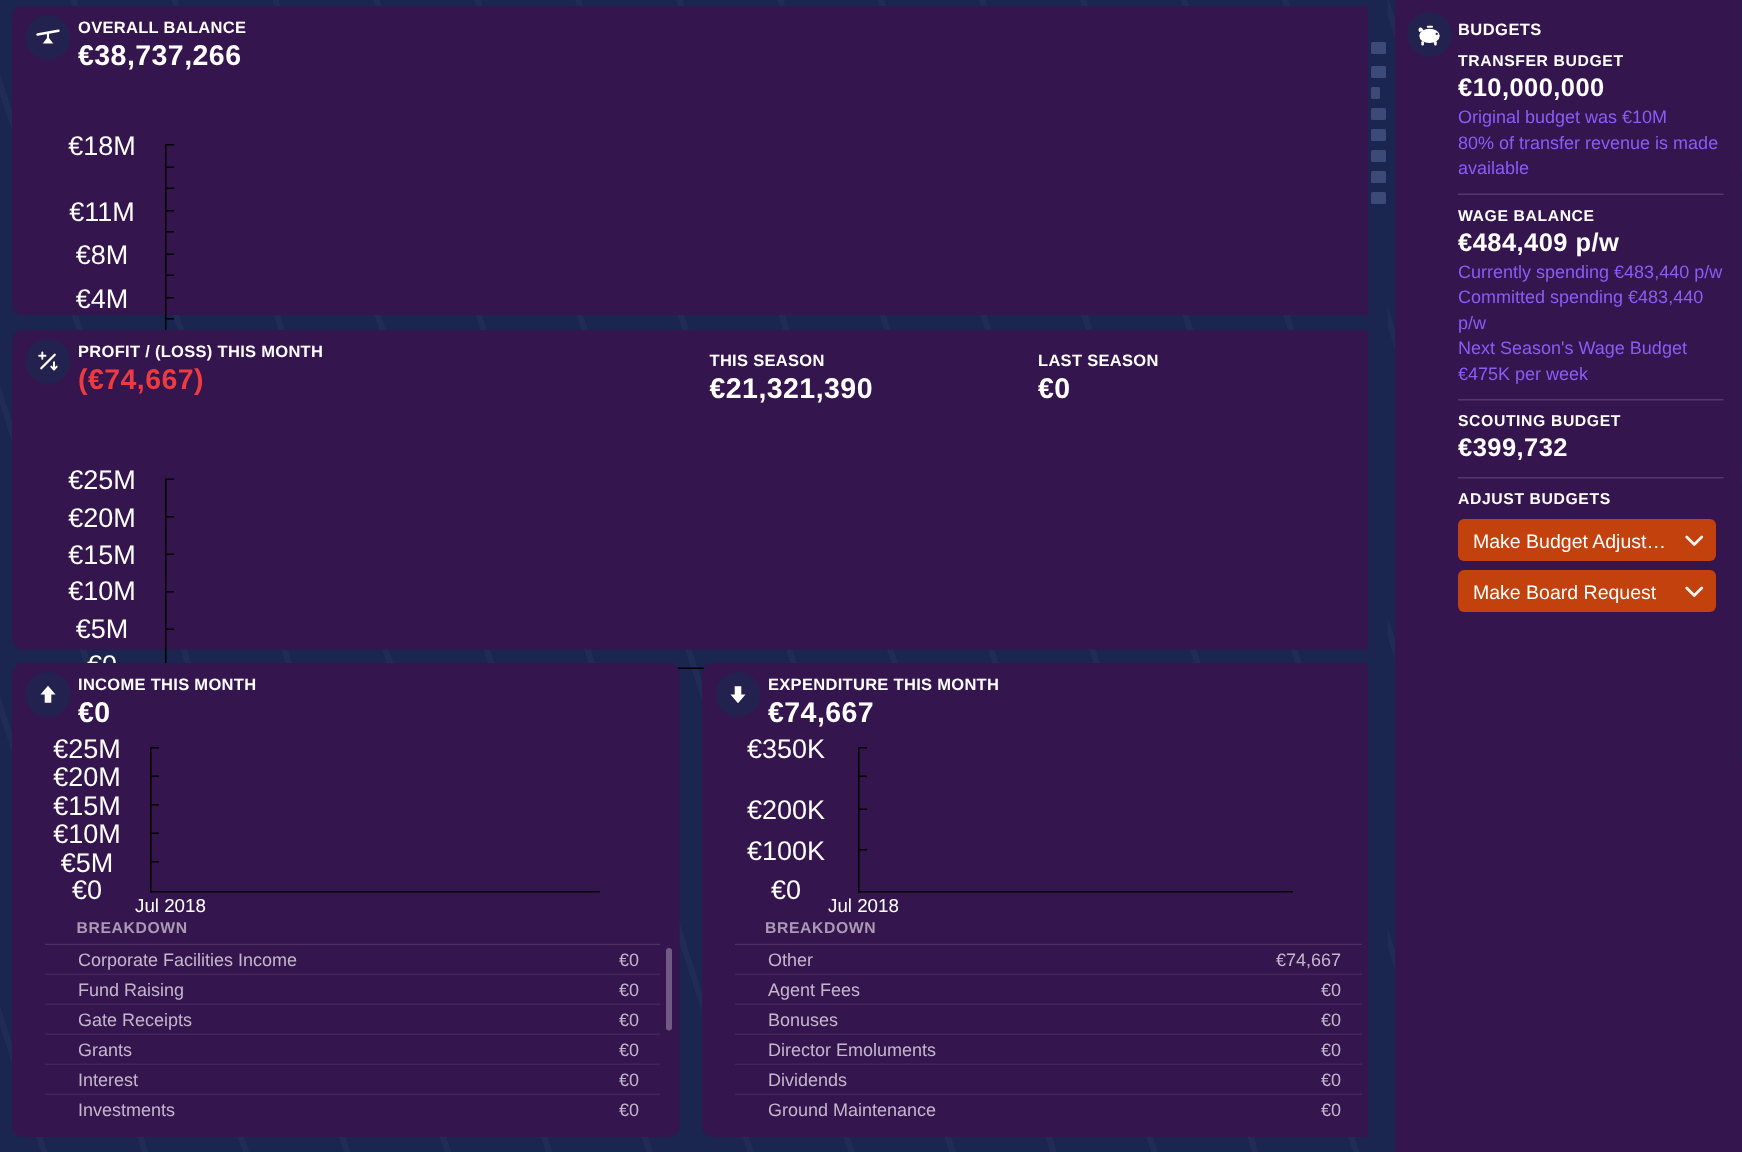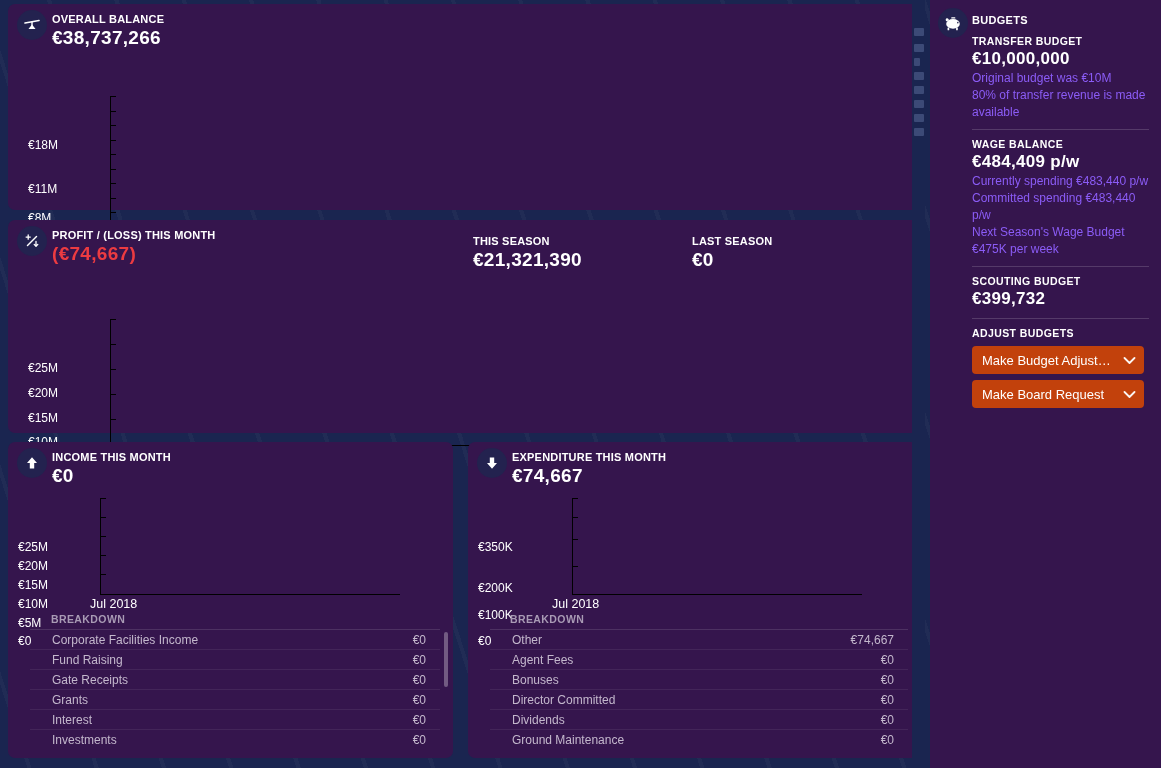--- a/index.html
+++ b/index.html
@@ -84,26 +84,25 @@
     color: #ffffff;
   }
   .panel-value.negative { color: #ec3b41; }
 
   
   .chart {
     position: relative;
   }
   .y-label {
     position: absolute;
-    font-size: 12px;
-    color: #ffffff;
-    text-align: left;
+    font-size: 18px;
+    color: #ffffff;
+    text-align: center;
     line-height: 14px;
     white-space: nowrap;
-    margin-top: 48px;
   }
   .axis-v {
     position: absolute;
     width: 1px;
     background: #000000;
   }
   .axis-h {
     position: absolute;
     height: 1px;
     background: #000000;
@@ -436,21 +435,21 @@
       </div>
       <div class="brow">
         <span>Agent Fees</span>
         <span class="bval">€0</span>
       </div>
       <div class="brow">
         <span>Bonuses</span>
         <span class="bval">€0</span>
       </div>
       <div class="brow">
-        <span>Director Committed</span>
+        <span>Director Emoluments</span>
         <span class="bval">€0</span>
       </div>
       <div class="brow">
         <span>Dividends</span>
         <span class="bval">€0</span>
       </div>
       <div class="brow">
         <span>Ground Maintenance</span>
         <span class="bval">€0</span>
       </div>

